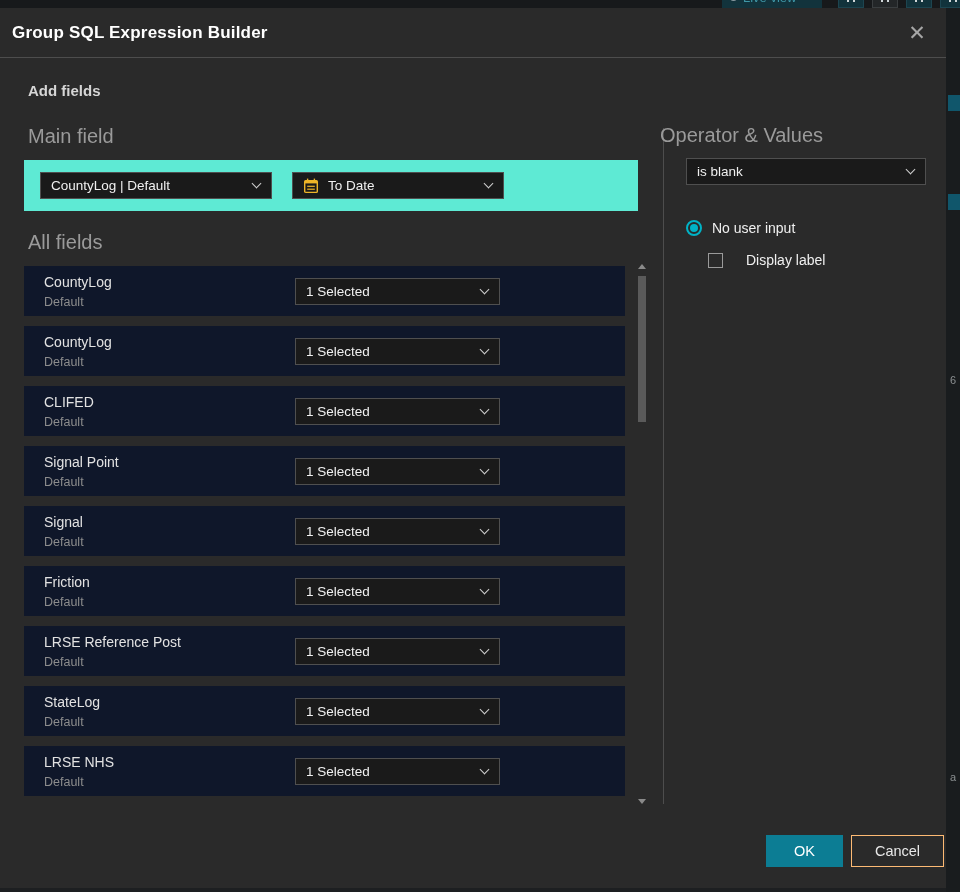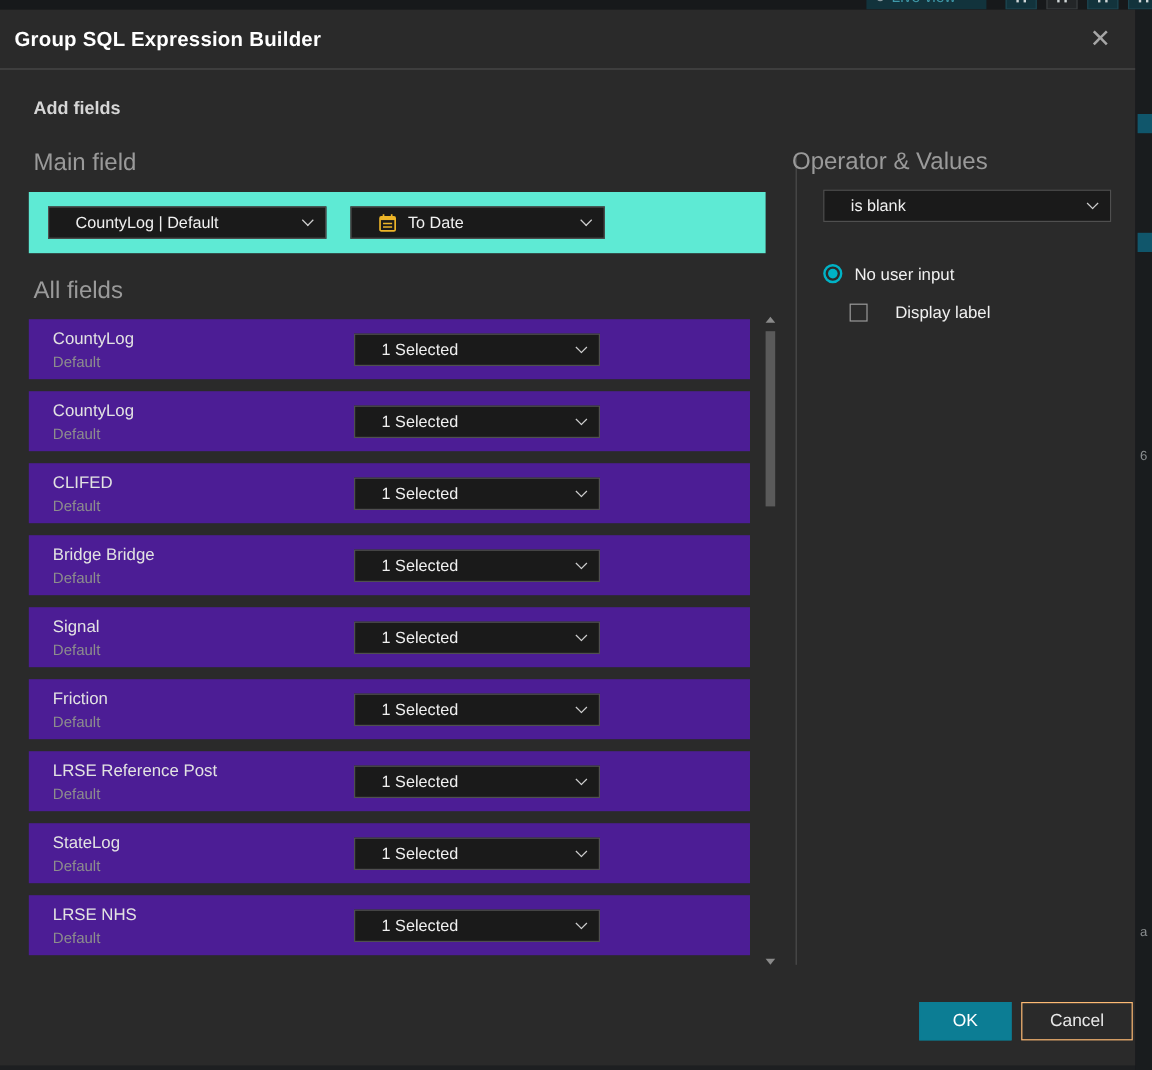--- a/index.html
+++ b/index.html
@@ -65,21 +65,21 @@
   }
   .sub-label { font-size:20px; font-weight:normal; color:#9a9a9a; position:absolute; }
   .lbl-main-field { left:28px; top:117px; }
   .lbl-all-fields { left:28px; top:223px; }
   .lbl-operator  { left:660px; top:116px; }
 
   
   .select {
     position:relative; background:#1a1a1a; border:1px solid #4f4f4f;
     display:flex; align-items:center;
-    font-size:13.5px; color:#f0f0f0; padding:0 28px 0 22px;
+    font-size:13.5px; color:#f0f0f0; padding:0 28px 0 10px;
     height:27px; cursor:pointer;
   }
   .select .chev {
     position:absolute; right:11px; top:50%;
     width:7px; height:7px; margin-top:-6px;
     border-right:1.5px solid #cfcfcf; border-bottom:1.5px solid #cfcfcf;
     transform:rotate(45deg);
   }
   .select .cal-icon { margin-right:9px; display:flex; }
 
@@ -87,21 +87,21 @@
   .main-panel {
     position:absolute; left:24px; top:152px; width:614px; height:51px;
     background:#5eead4;
   }
   .main-panel .select.field-sel { position:absolute; left:16px; top:12px; width:232px; }
   .main-panel .select.date-sel  { position:absolute; left:268px; top:12px; width:212px; }
 
   
   .fields-list { position:absolute; left:24px; top:258px; width:601px; }
   .field-row {
-    position:relative; width:601px; height:50px; background:#4c1d95; margin-bottom:10px;
+    position:relative; width:601px; height:50px; background:#0f172a; margin-bottom:10px;
   }
   .field-row .row-name {
     position:absolute; left:20px; top:8px; font-size:14px; color:#e2e2e2;
   }
   .field-row .row-sub {
     position:absolute; left:20px; top:29px; font-size:12.5px; color:#8d8d8d;
   }
   .field-row .select { position:absolute; left:271px; top:12px; width:205px; }
 
   
@@ -241,21 +241,21 @@
     <div class="field-row">
       <div class="row-name">CLIFED</div>
       <div class="row-sub">Default</div>
       <div class="select">
         <span>1 Selected</span>
         <span class="chev"></span>
       </div>
     </div>
 
     <div class="field-row">
-      <div class="row-name">Bridge Bridge</div>
+      <div class="row-name">Signal Point</div>
       <div class="row-sub">Default</div>
       <div class="select">
         <span>1 Selected</span>
         <span class="chev"></span>
       </div>
     </div>
 
     <div class="field-row">
       <div class="row-name">Signal</div>
       <div class="row-sub">Default</div>

